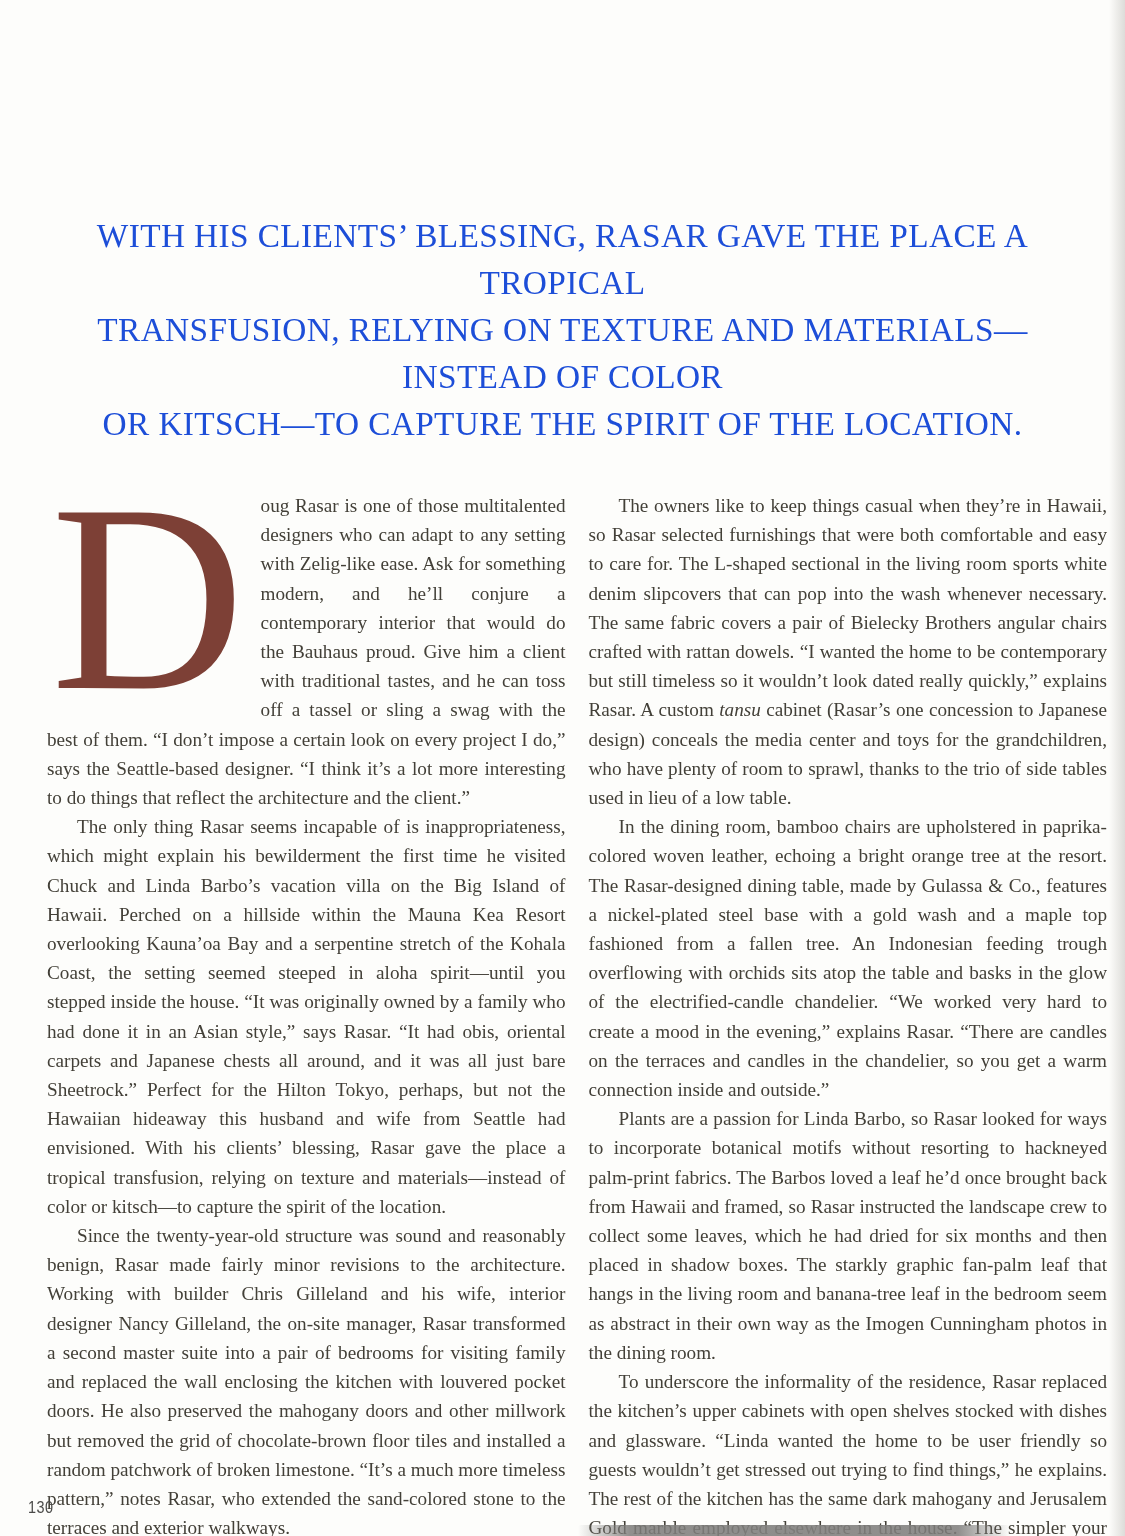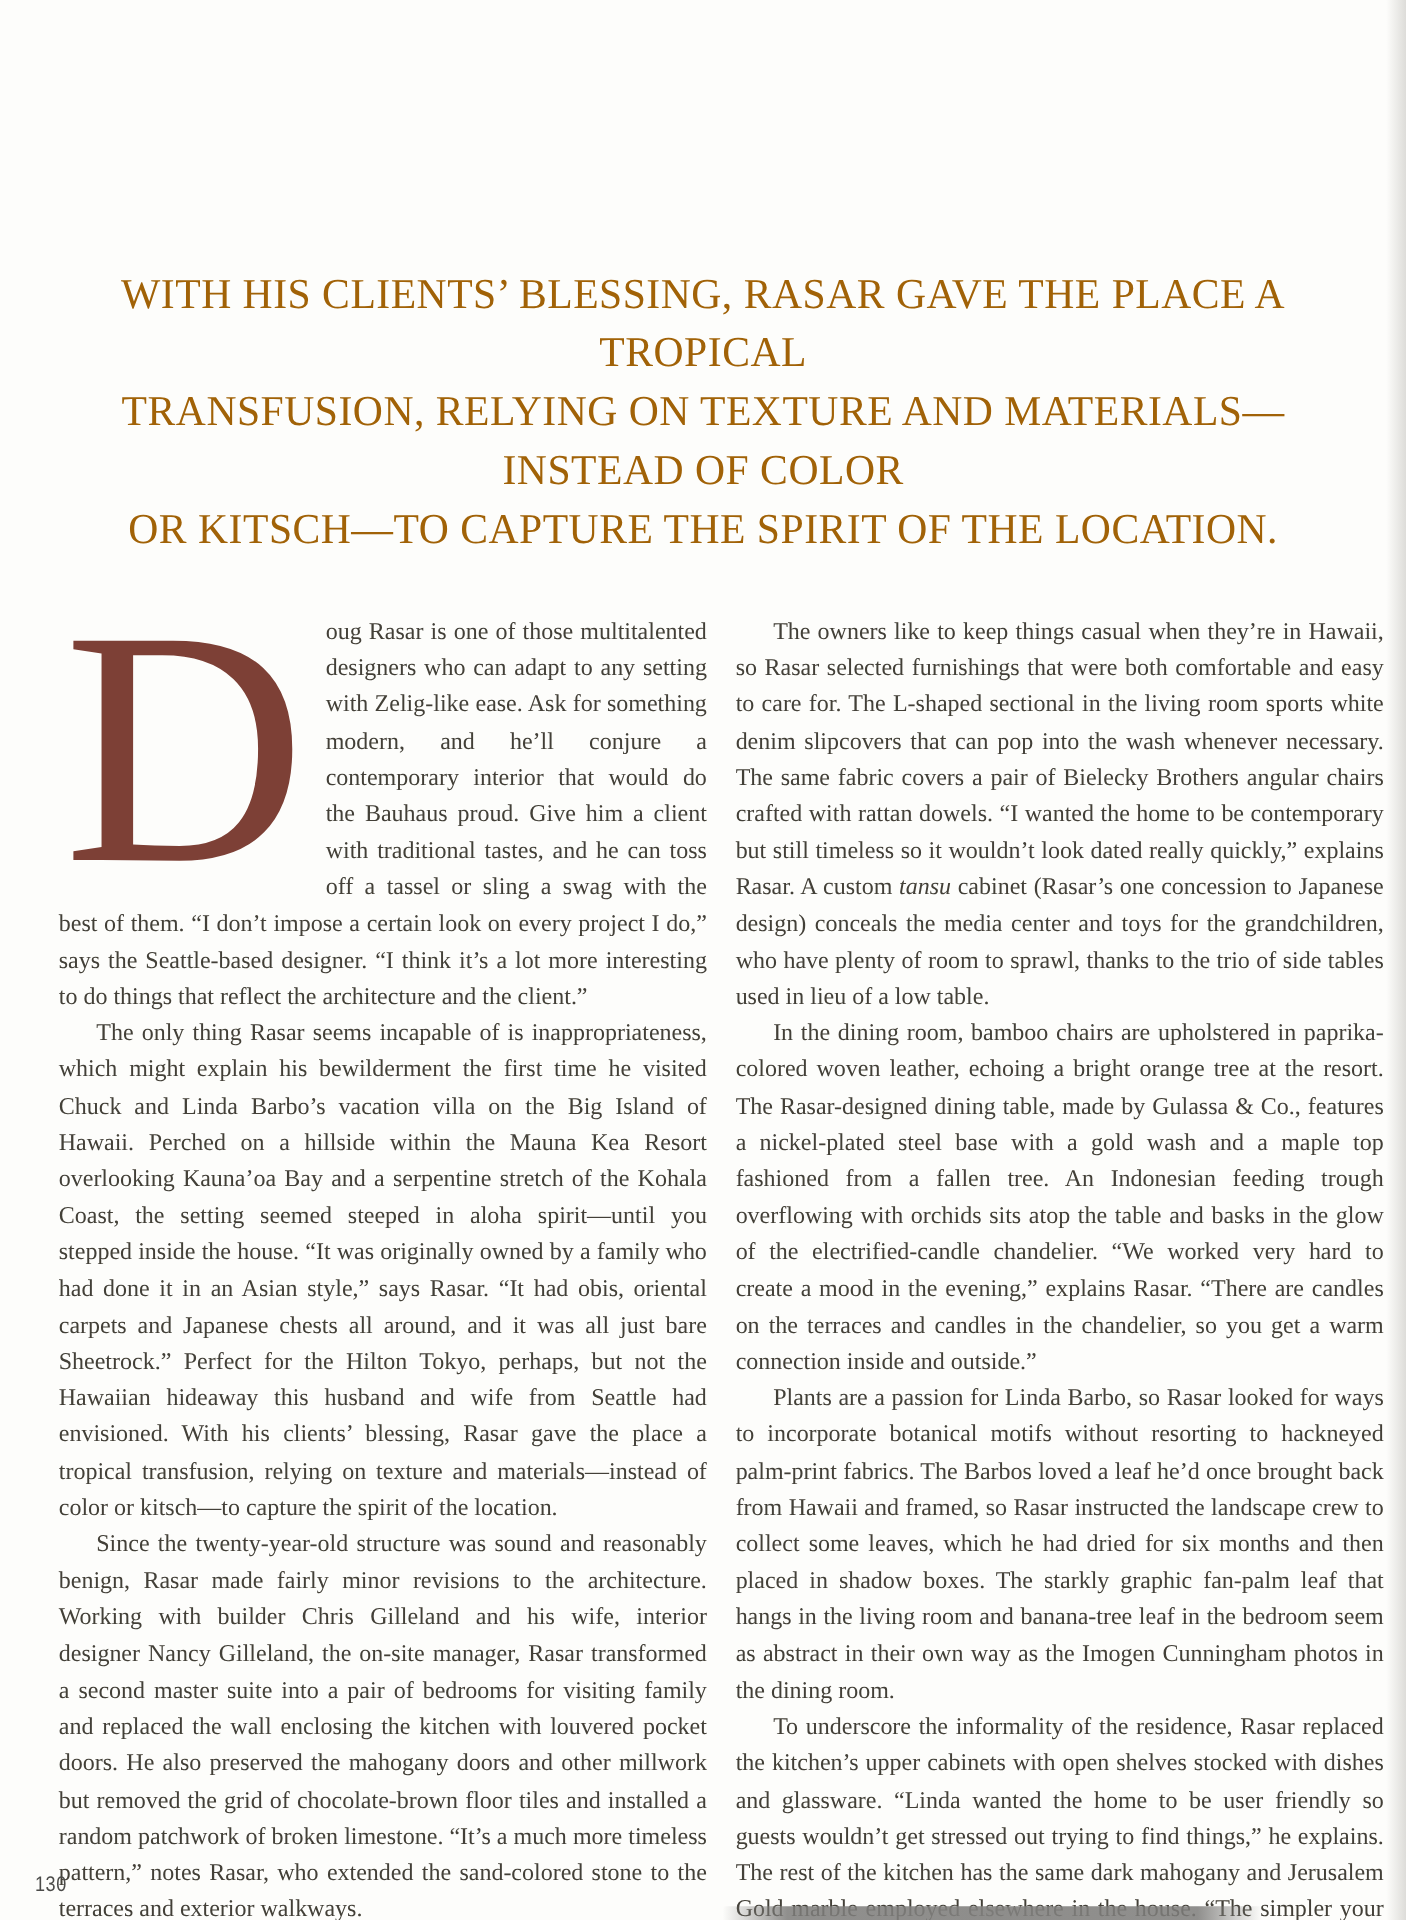--- a/index.html
+++ b/index.html
@@ -21,21 +21,21 @@
   .scan-bar-bottom{
     position:absolute;bottom:0;left:578px;width:432px;height:11px;
     background:linear-gradient(to right, rgba(120,120,118,0), rgba(125,124,122,0.85) 12%, rgba(130,129,127,0.9) 50%, rgba(125,124,122,0.85) 88%, rgba(120,120,118,0));
     border-radius:3px 3px 0 0;
   }
 
   
   .pull-quote{
     margin:212px 30px 0 30px;
     text-align:center;
-    color:#a16207;
+    color:#1d4ed8;
     font-size:34px;
     line-height:47px;
     letter-spacing:0.4px;
     font-weight:400;
   }
   .pull-quote .pq-line{transform:scaleX(0.98);}
 
   
   .article{
     display:flex;

